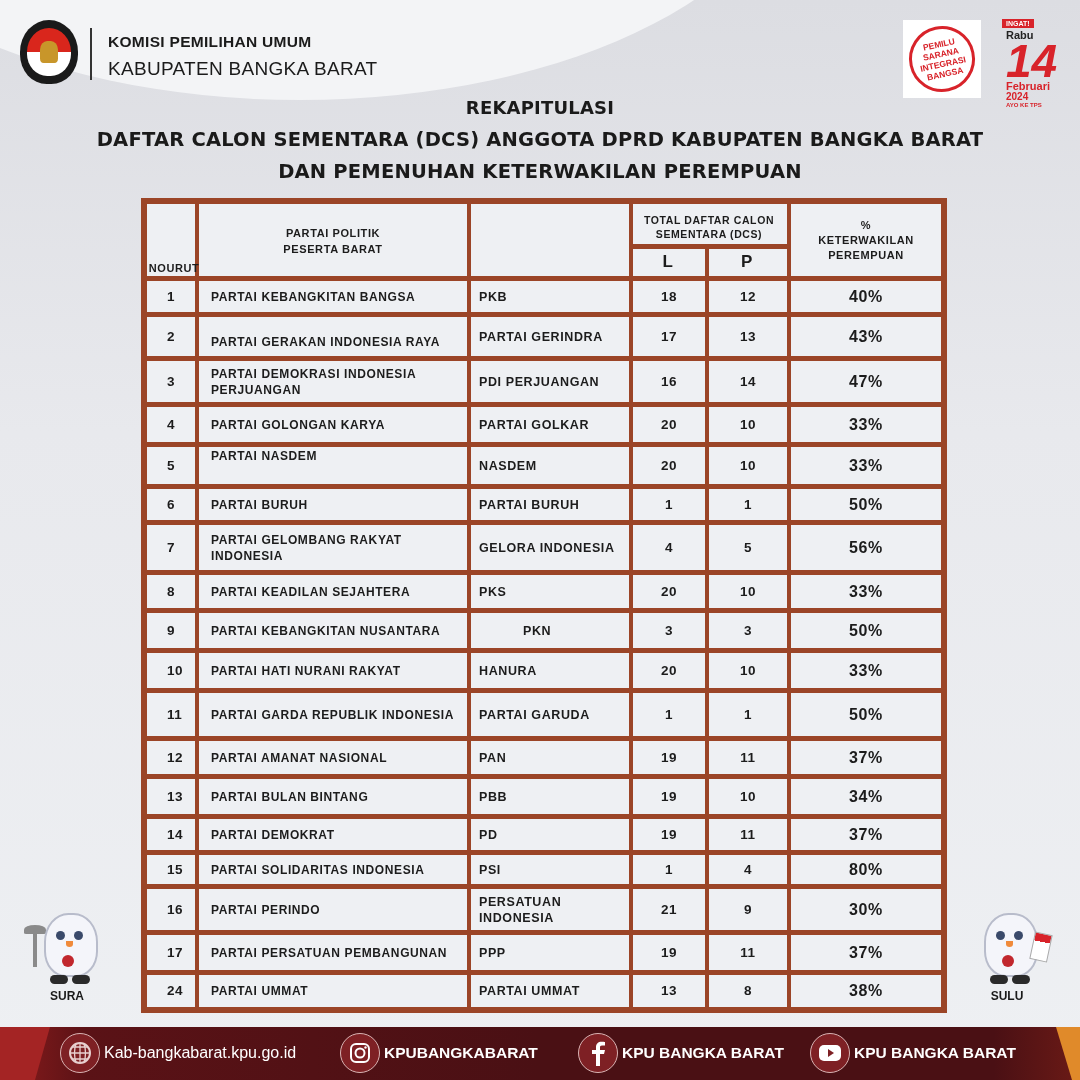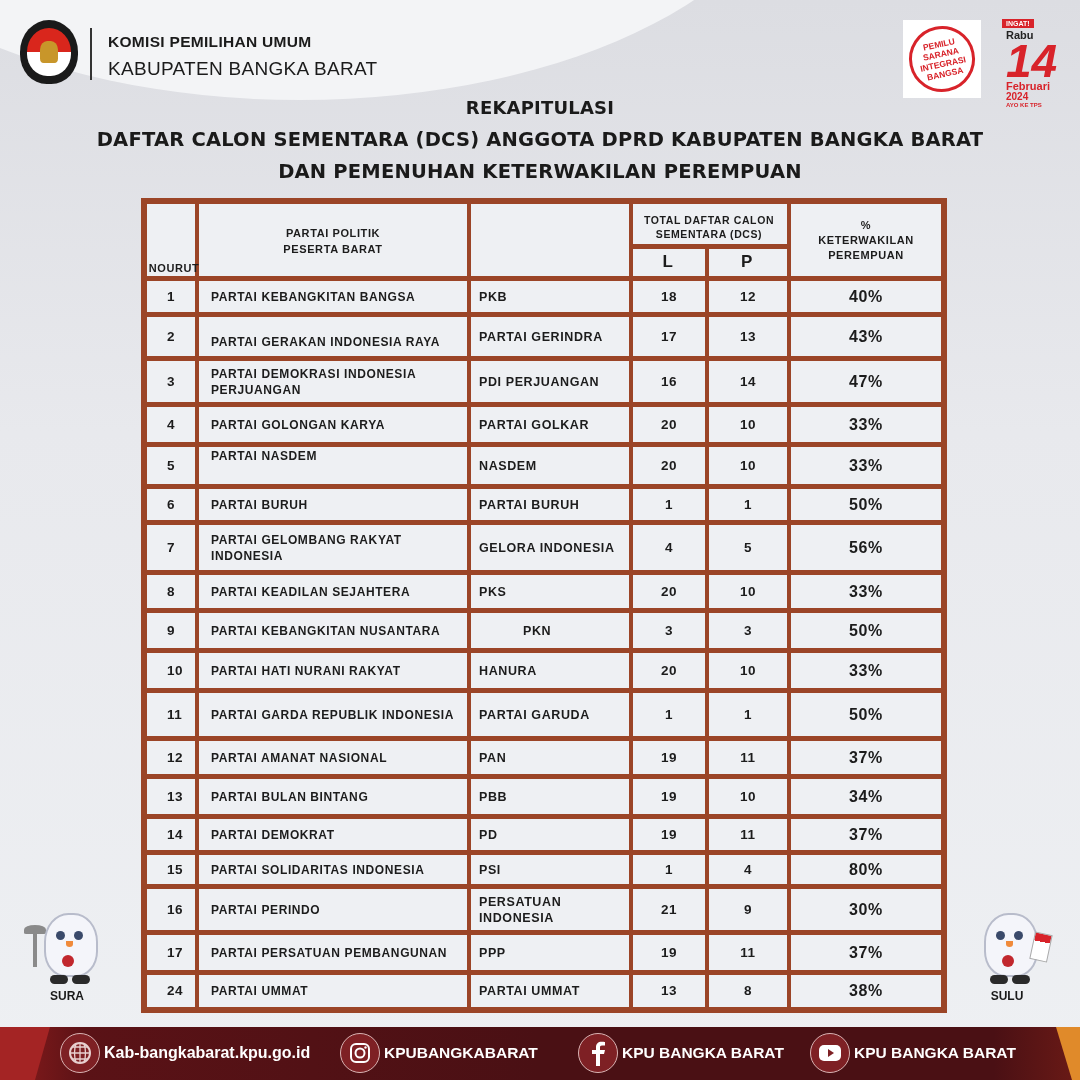--- a/index.html
+++ b/index.html
@@ -96,21 +96,21 @@
   .footer-accent-left { position: absolute; left: 0; top: 0; width: 50px; height: 53px; background: #a42424; clip-path: polygon(0 0, 100% 0, 70% 100%, 0 100%); }
   .footer-accent-right { position: absolute; right: 0; top: 0; width: 40px; height: 53px; background: #e08a2a; clip-path: polygon(40% 0, 100% 0, 100% 100%, 80% 100%); }
   .social {
     position: absolute; top: 6px; display: flex; align-items: center; gap: 4px;
   }
   .social .circle {
     width: 40px; height: 40px; border-radius: 50%; background: #7e2024; border: 1.5px solid #d9b3b3;
     display: flex; align-items: center; justify-content: center; box-sizing: border-box;
   }
   .social .text { color: #ffffff; font-weight: bold; font-size: 15.5px; font-family: "Liberation Sans", sans-serif; }
-  .social .text.site { font-weight: bold; font-size: 16px; }
+  .social .text.site { font-weight: normal; font-size: 16px; }
 </style>
 </head>
 <body>
 
 <div class="bg-swoosh"></div>
 
 <div class="kpu-logo">
   <div class="inner">
       <div class="garuda"></div>
     </div>

